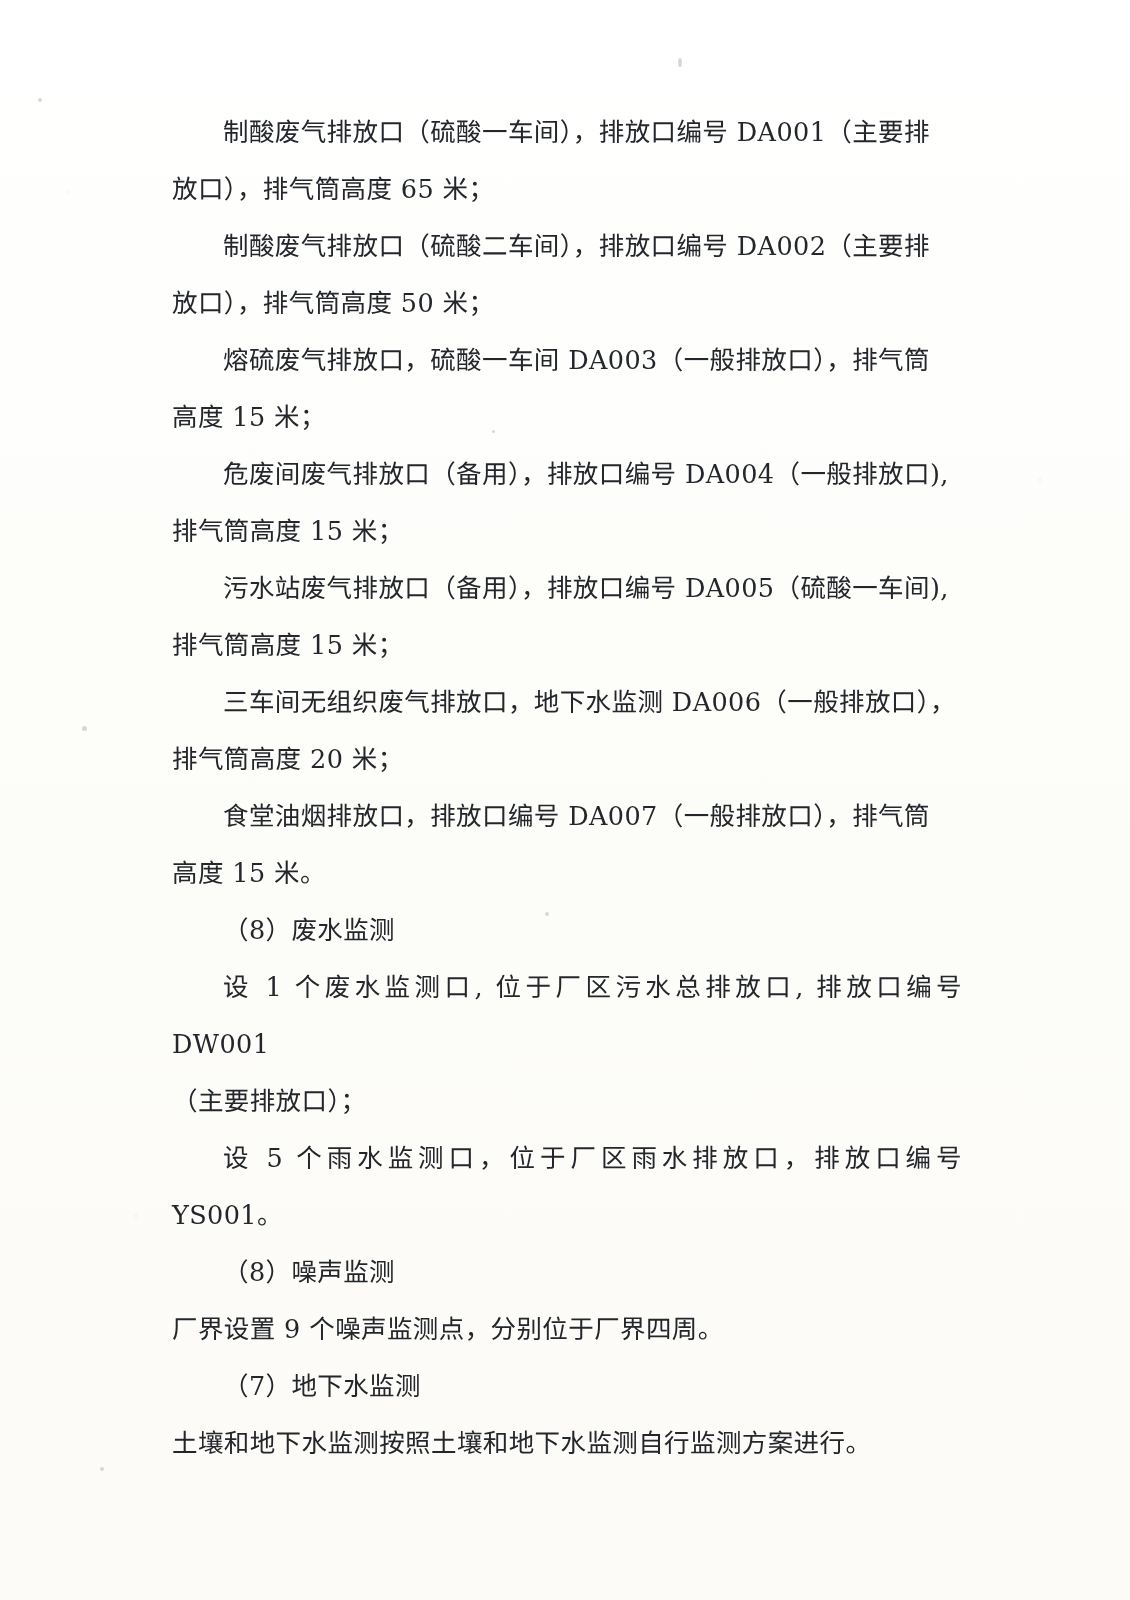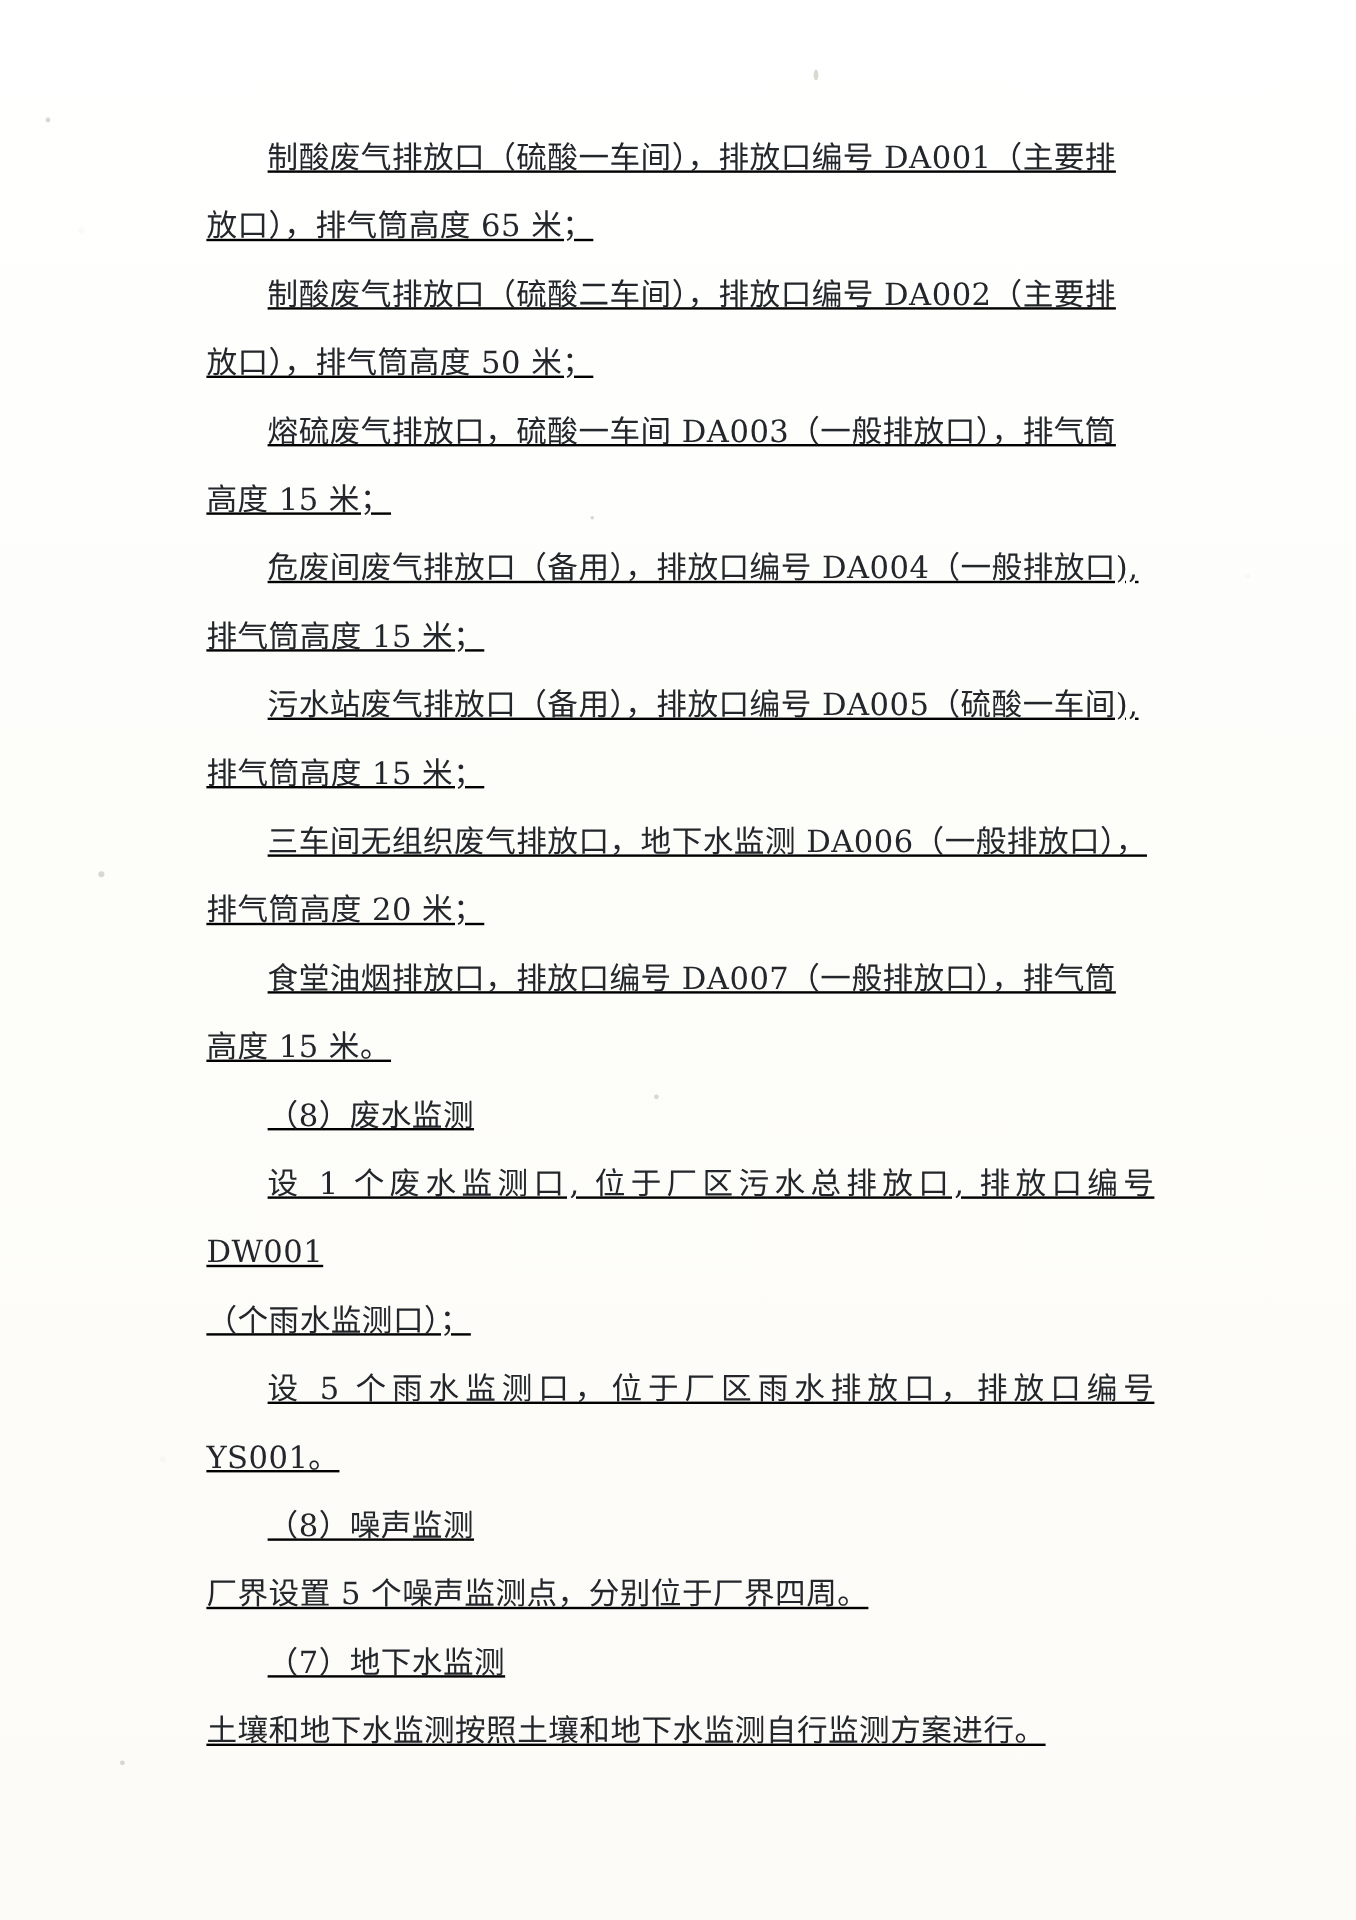--- a/index.html
+++ b/index.html
@@ -32,21 +32,20 @@
     position: absolute;
     background: #b9b9ad;
     border-radius: 50%;
     opacity: .55;
   }
   .content {
     position: absolute;
     left: 172px;
     top: 104px;
     width: 790px;
-    text-decoration: underline;
   }
   p {
     margin: 0 0 0 0;
     font-size: 25.5px;
     line-height: 57px;
     color: #23262b;
     letter-spacing: 0.4px;
     text-align: justify;
     text-justify: inter-character;
   }
@@ -83,20 +82,20 @@
     <p class="indent blk">危废间废气排放口（备用），排放口编号 DA004（一般排放口),</p>
     <p class="noindent blk">排气筒高度 15 米；</p>
     <p class="indent blk">污水站废气排放口（备用），排放口编号 DA005（硫酸一车间),</p>
     <p class="noindent blk">排气筒高度 15 米；</p>
     <p class="indent blk">三车间无组织废气排放口，地下水监测 DA006（一般排放口），</p>
     <p class="noindent blk">排气筒高度 20 米；</p>
     <p class="indent blk">食堂油烟排放口，排放口编号 DA007（一般排放口），排气筒</p>
     <p class="noindent blk">高度 15 米。</p>
     <p class="indent blk">（8）废水监测</p>
     <p class="indent blk">设 1 个废水监测口, 位于厂区污水总排放口, 排放口编号 DW001</p>
-    <p class="noindent blk">（个雨水监测口）；</p>
+    <p class="noindent blk">（主要排放口）；</p>
     <p class="indent blk">设 5 个雨水监测口，位于厂区雨水排放口，排放口编号 YS001。</p>
     <p class="indent blk">（8）噪声监测</p>
-    <p class="noindent blk">厂界设置 5 个噪声监测点，分别位于厂界四周。</p>
+    <p class="noindent blk">厂界设置 9 个噪声监测点，分别位于厂界四周。</p>
     <p class="indent blk">（7）地下水监测</p>
     <p class="noindent blk">土壤和地下水监测按照土壤和地下水监测自行监测方案进行。</p>
   </div>
 </div>
 
 </body></html>

